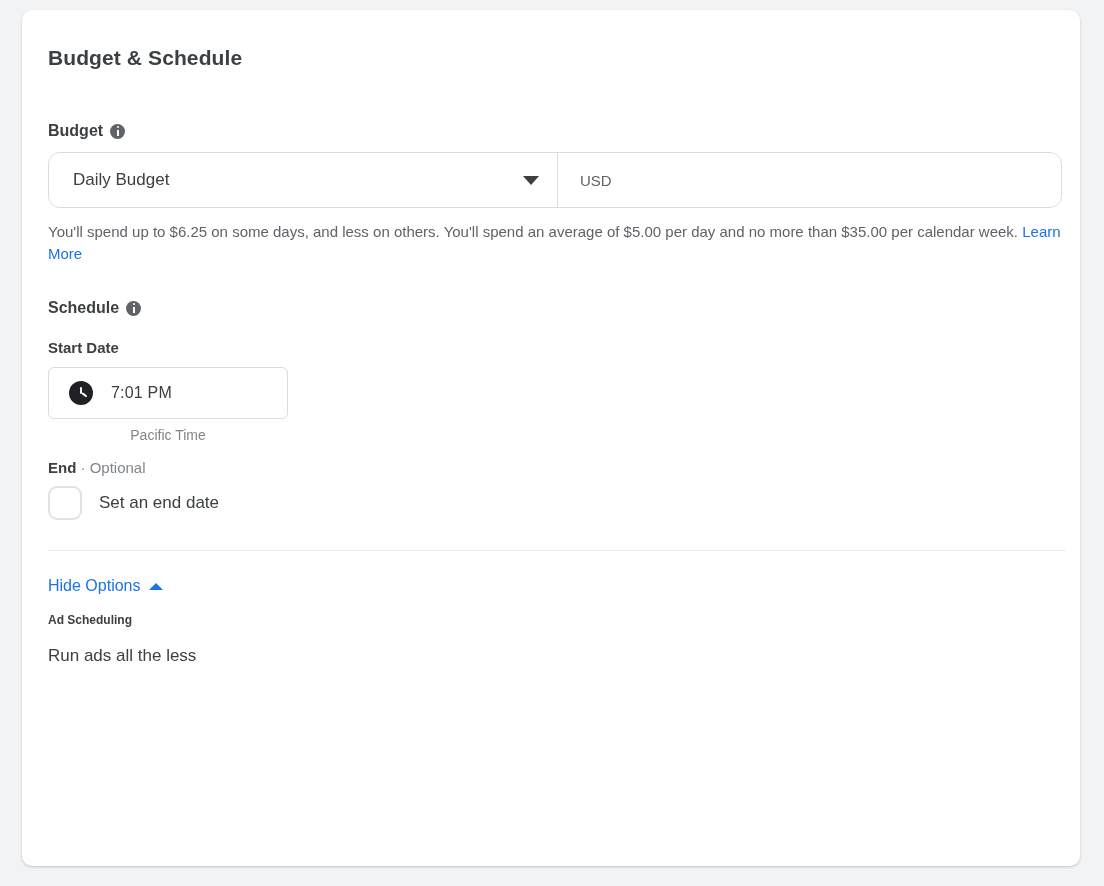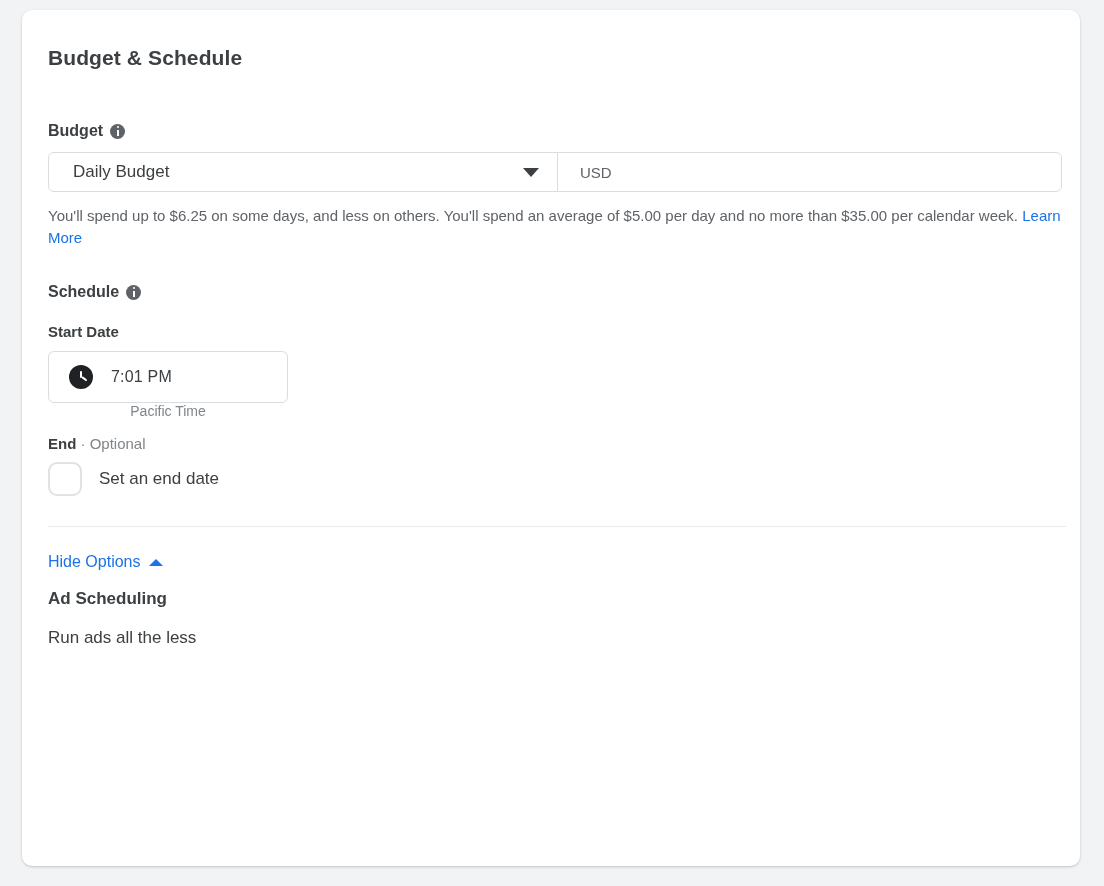--- a/index.html
+++ b/index.html
@@ -82,23 +82,23 @@
     width: 2px;
     height: 6px;
     background: #ffffff;
   }
 
   
   .budget-row {
     margin-top: 12px;
     display: flex;
     width: 1014px;
-    height: 40px;
+    height: 56px;
     border: 1px solid #dadce0;
-    border-radius: 6px;
+    border-radius: 12px;
     box-sizing: border-box;
     background: #fff;
   }
   .budget-select {
     flex: 0 0 509px;
     display: flex;
     align-items: center;
     padding: 0 18px 0 24px;
     border-right: 1px solid #dadce0;
     box-sizing: border-box;
@@ -217,21 +217,21 @@
     border-radius: 1px;
     transform: rotate(-52deg);
     transform-origin: top center;
   }
   .time-text {
     font-size: 16px;
     color: #3c4043;
     letter-spacing: 0.2px;
   }
   .tz-caption {
-    margin-top: 0;
+    margin-top: 8px;
     font-size: 14px;
     color: #80868b;
   }
 
   .end-label {
     margin-top: 16px;
     font-size: 15px;
     color: #80868b;
   }
   .end-label b {
@@ -282,21 +282,21 @@
     width: 0;
     height: 0;
     border-left: 7px solid transparent;
     border-right: 7px solid transparent;
     border-bottom: 7px solid #1a73e8;
     flex: 0 0 auto;
   }
 
   .ad-sched-title {
     margin-top: 18px;
-    font-size: 17px;
+    font-size: 12px;
     font-weight: bold;
     color: #3c4043;
   }
   .ad-sched-value {
     margin-top: 19px;
     font-size: 17px;
     color: #3c4043;
   }
 </style>
 </head>

